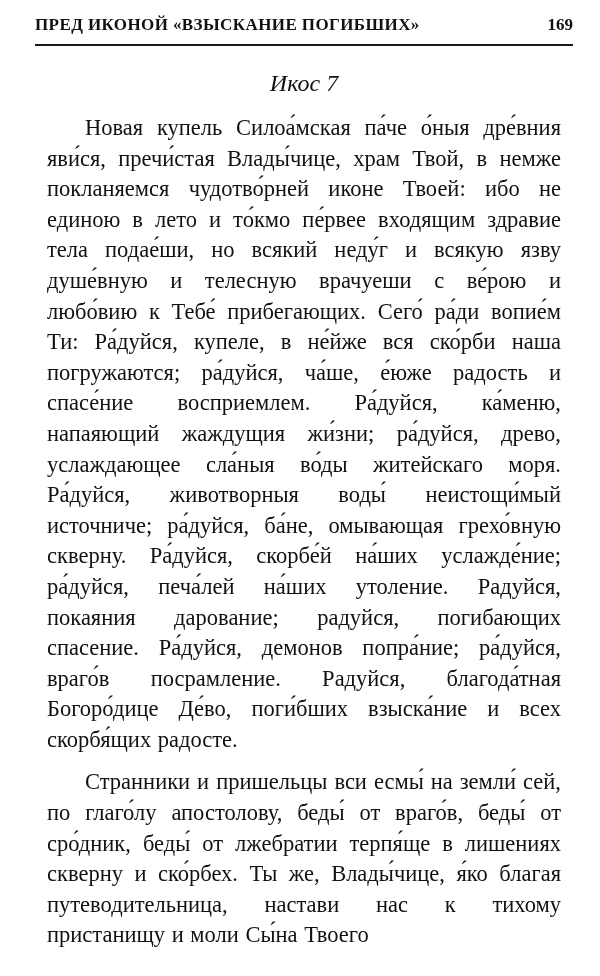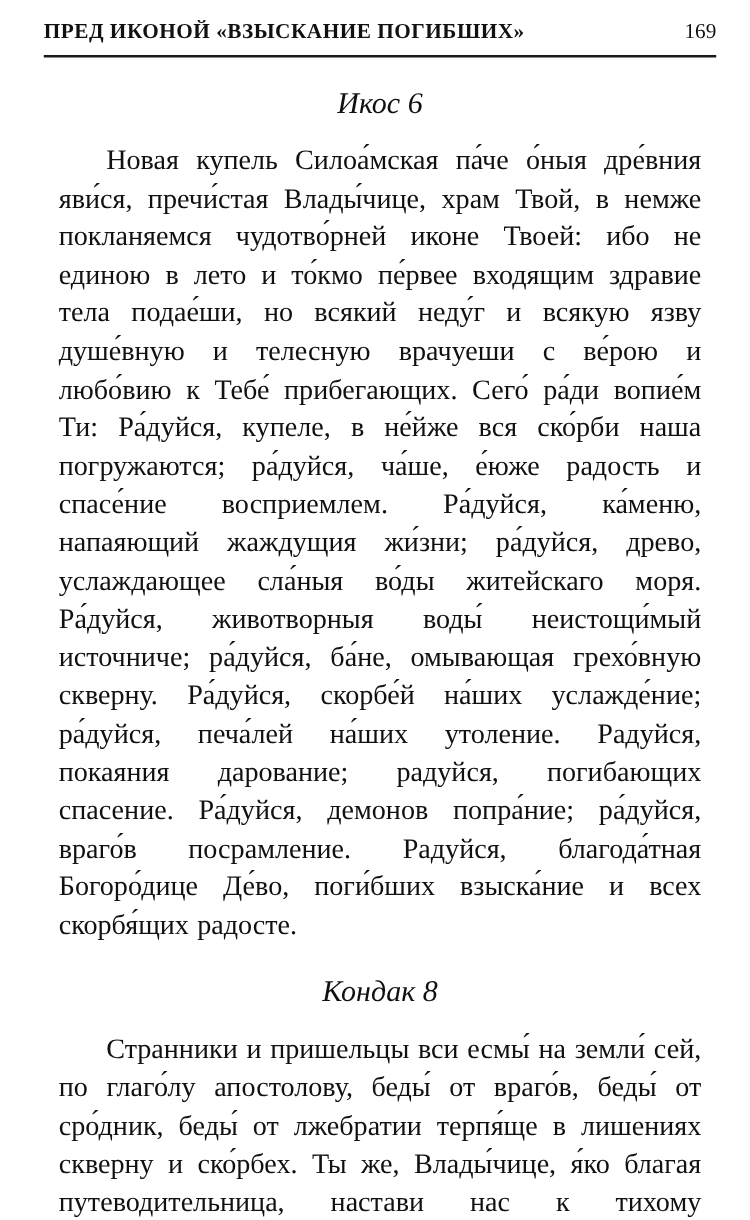--- a/index.html
+++ b/index.html
@@ -25,21 +25,21 @@
     align-items: baseline;
     font-weight: bold;
     font-size: 17px;
     line-height: 22px;
     letter-spacing: 0.4px;
     padding-bottom: 8px;
     border-bottom: 2px solid #1a1a1a;
     white-space: nowrap;
   }
   .head-title { flex: 1 1 auto; }
-  .page-num   { flex: 0 0 auto; font-weight: normal; letter-spacing: 0; }
+  .page-num   { flex: 0 0 auto; font-weight: bold; letter-spacing: 0; }
   .section-heading {
     margin: 22px 0 15px 0;
     text-align: center;
     font-style: italic;
     font-weight: normal;
     font-size: 24px;
     line-height: 30px;
   }
   .section-heading.second { margin-top: 24px; }
   .body-text {
@@ -56,22 +56,21 @@
 
 <div class="page">
 
   <header class="running-head">
     <span class="head-title">ПРЕД ИКОНОЙ «ВЗЫСКАНИЕ ПОГИБШИХ»</span>
     <span class="page-num">169</span>
   </header>
 
   <main>
 
-    <h2 class="section-heading first">Икос 6</h2>
+    <h2 class="section-heading first">Икос 7</h2>
 
     <p class="body-text">Новая купель Силоа́мская па́че о́ныя дре́вния яви́ся, пречи́стая Влады́чице, храм Твой, в немже покланяемся чудотво́рней иконе Твоей: ибо не единою в лето и то́кмо пе́рвее входящим здравие тела подае́ши, но всякий неду́г и всякую язву душе́вную и телесную врачуеши с ве́рою и любо́вию к Тебе́ прибегающих. Сего́ ра́ди вопие́м Ти: Ра́дуйся, купеле, в не́йже вся ско́рби наша погружаются; ра́дуйся, ча́ше, е́юже радость и спасе́ние восприемлем. Ра́дуйся, ка́меню, напаяющий жаждущия жи́зни; ра́дуйся, древо, услаждающее сла́ныя во́ды житейскаго моря. Ра́дуйся, животворныя воды́ неистощи́мый источниче; ра́дуйся, ба́не, омывающая грехо́вную скверну. Ра́дуйся, скорбе́й на́ших услажде́ние; ра́дуйся, печа́лей на́ших утоление. Радуйся, покаяния дарование; радуйся, погибающих спасение. Ра́дуйся, демонов попра́ние; ра́дуйся, враго́в посрамление. Радуйся, благода́тная Богоро́дице Де́во, поги́бших взыска́ние и всех скорбя́щих радосте.</p>
 
-    <h2 class="section-heading second">Кондак 8</h2>
 
     <p class="body-text">Странники и пришельцы вси есмы́ на земли́ сей, по глаго́лу апостолову, беды́ от враго́в, беды́ от сро́дник, беды́ от лжебратии терпя́ще в лишениях скверну и ско́рбех. Ты же, Влады́чице, я́ко благая путеводительница, настави нас к тихому пристанищу и моли Сы́на Твоего</p>
 
   </main>
 </div>
 
 </body></html>

